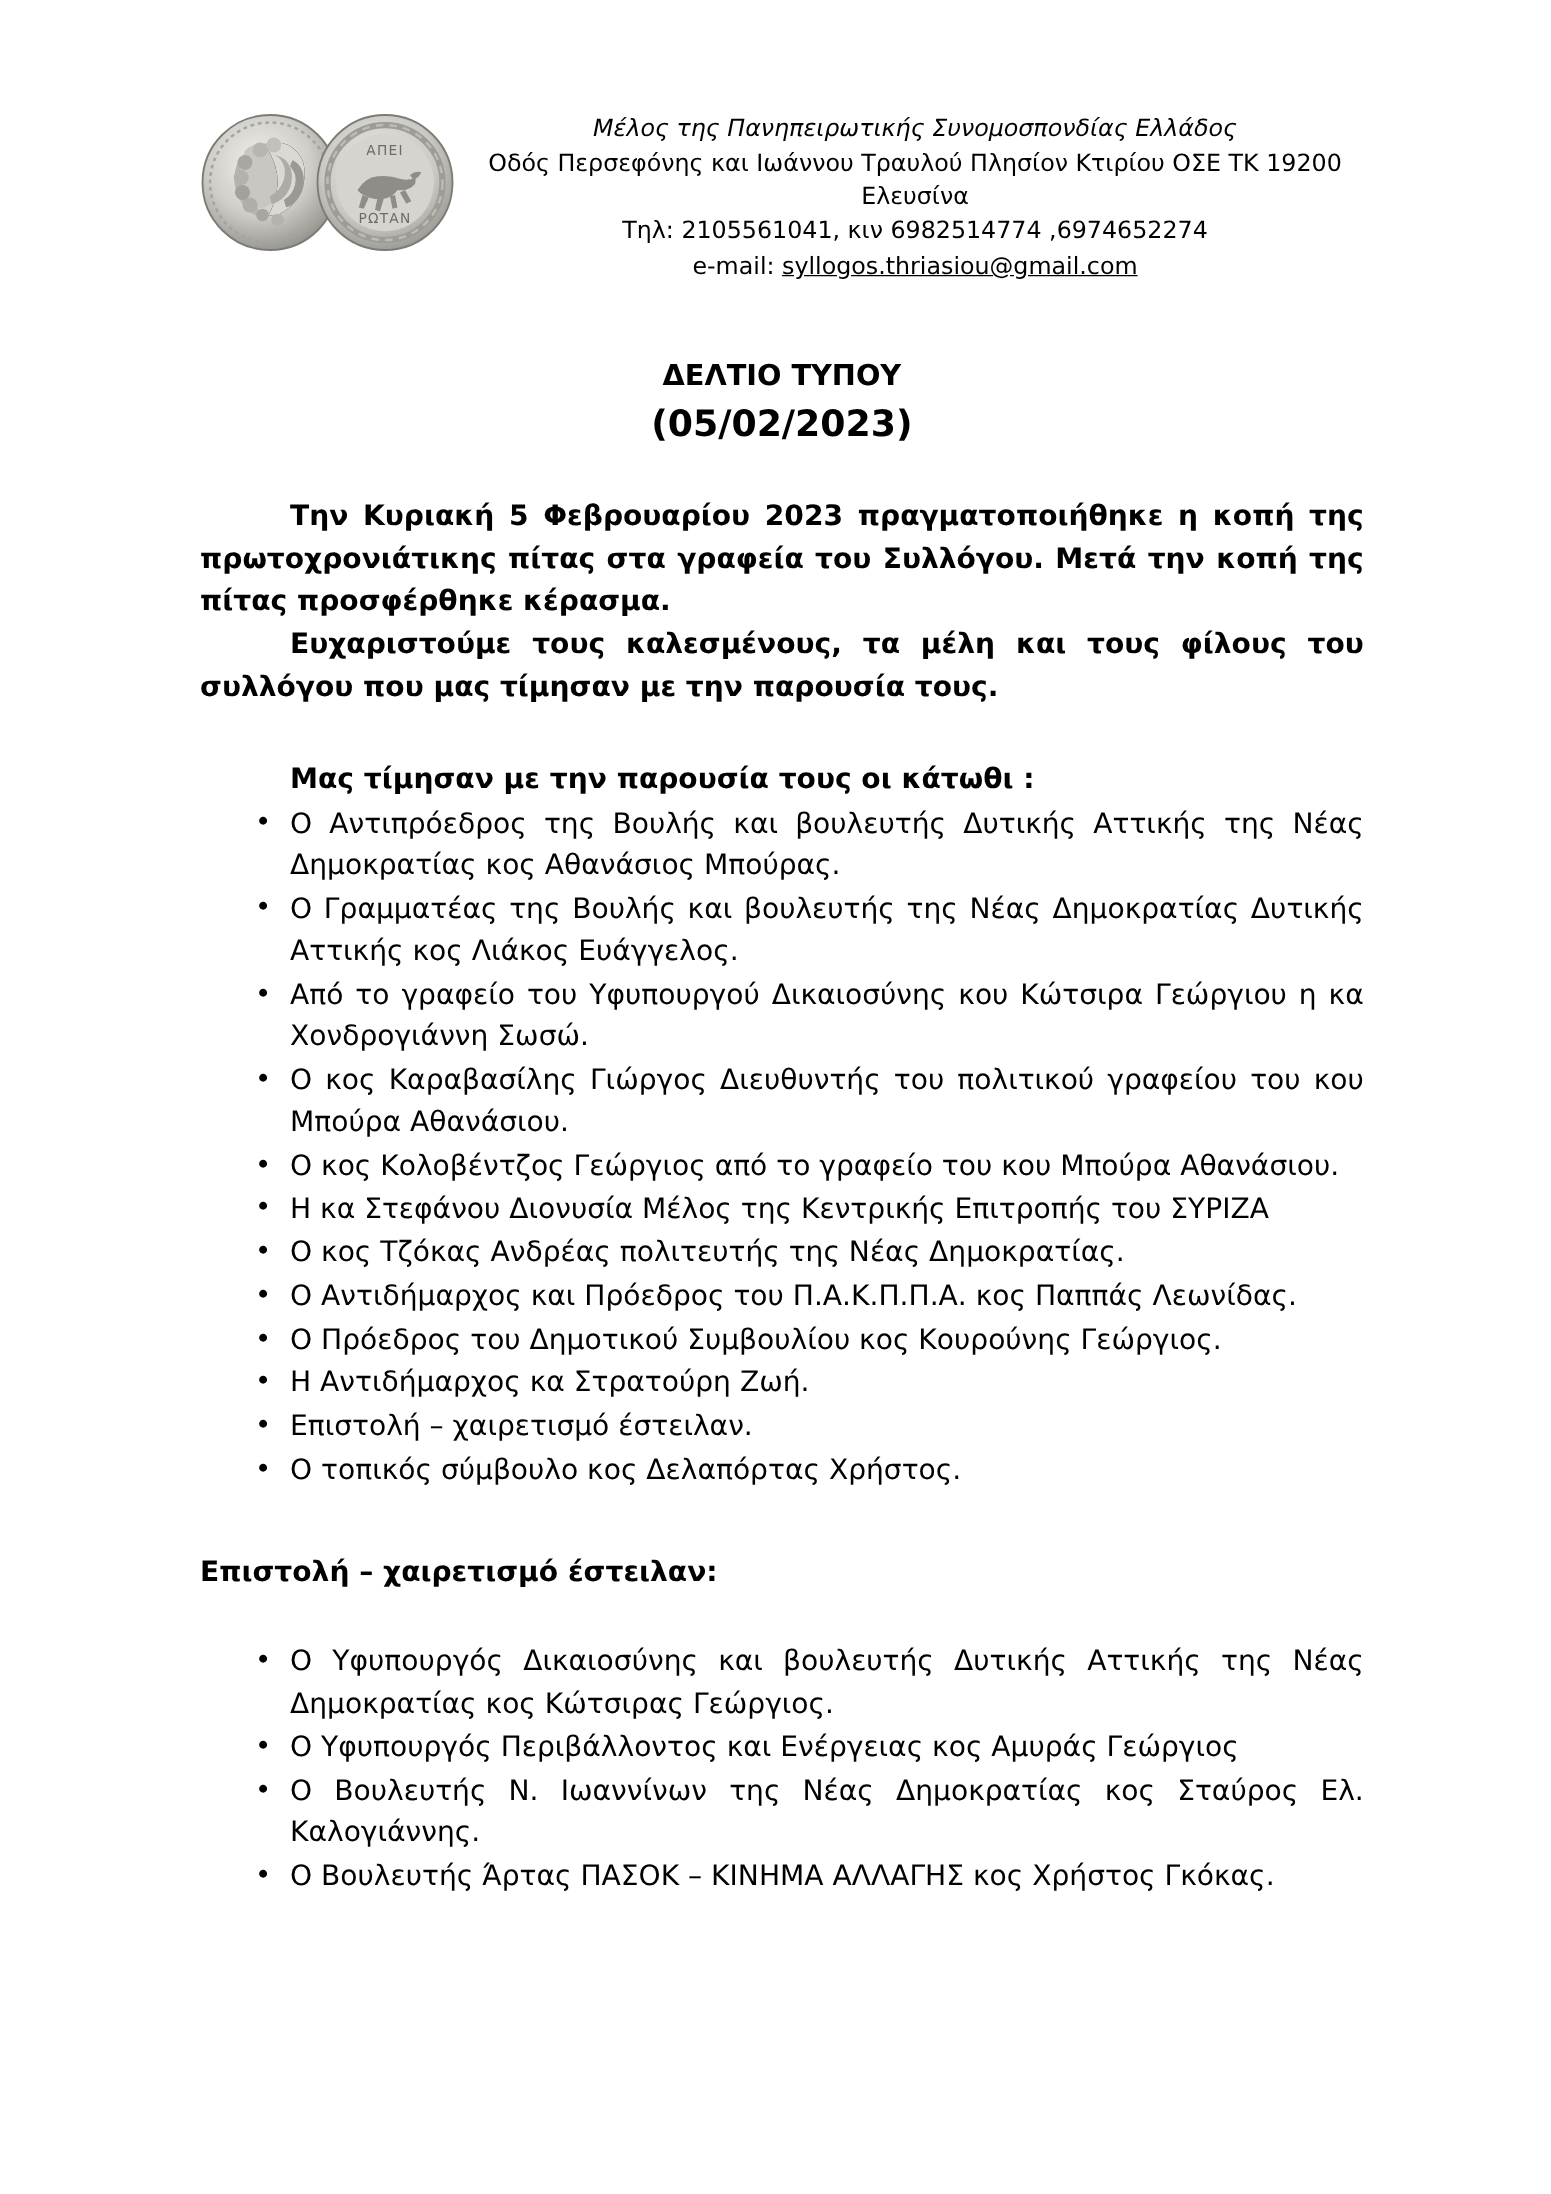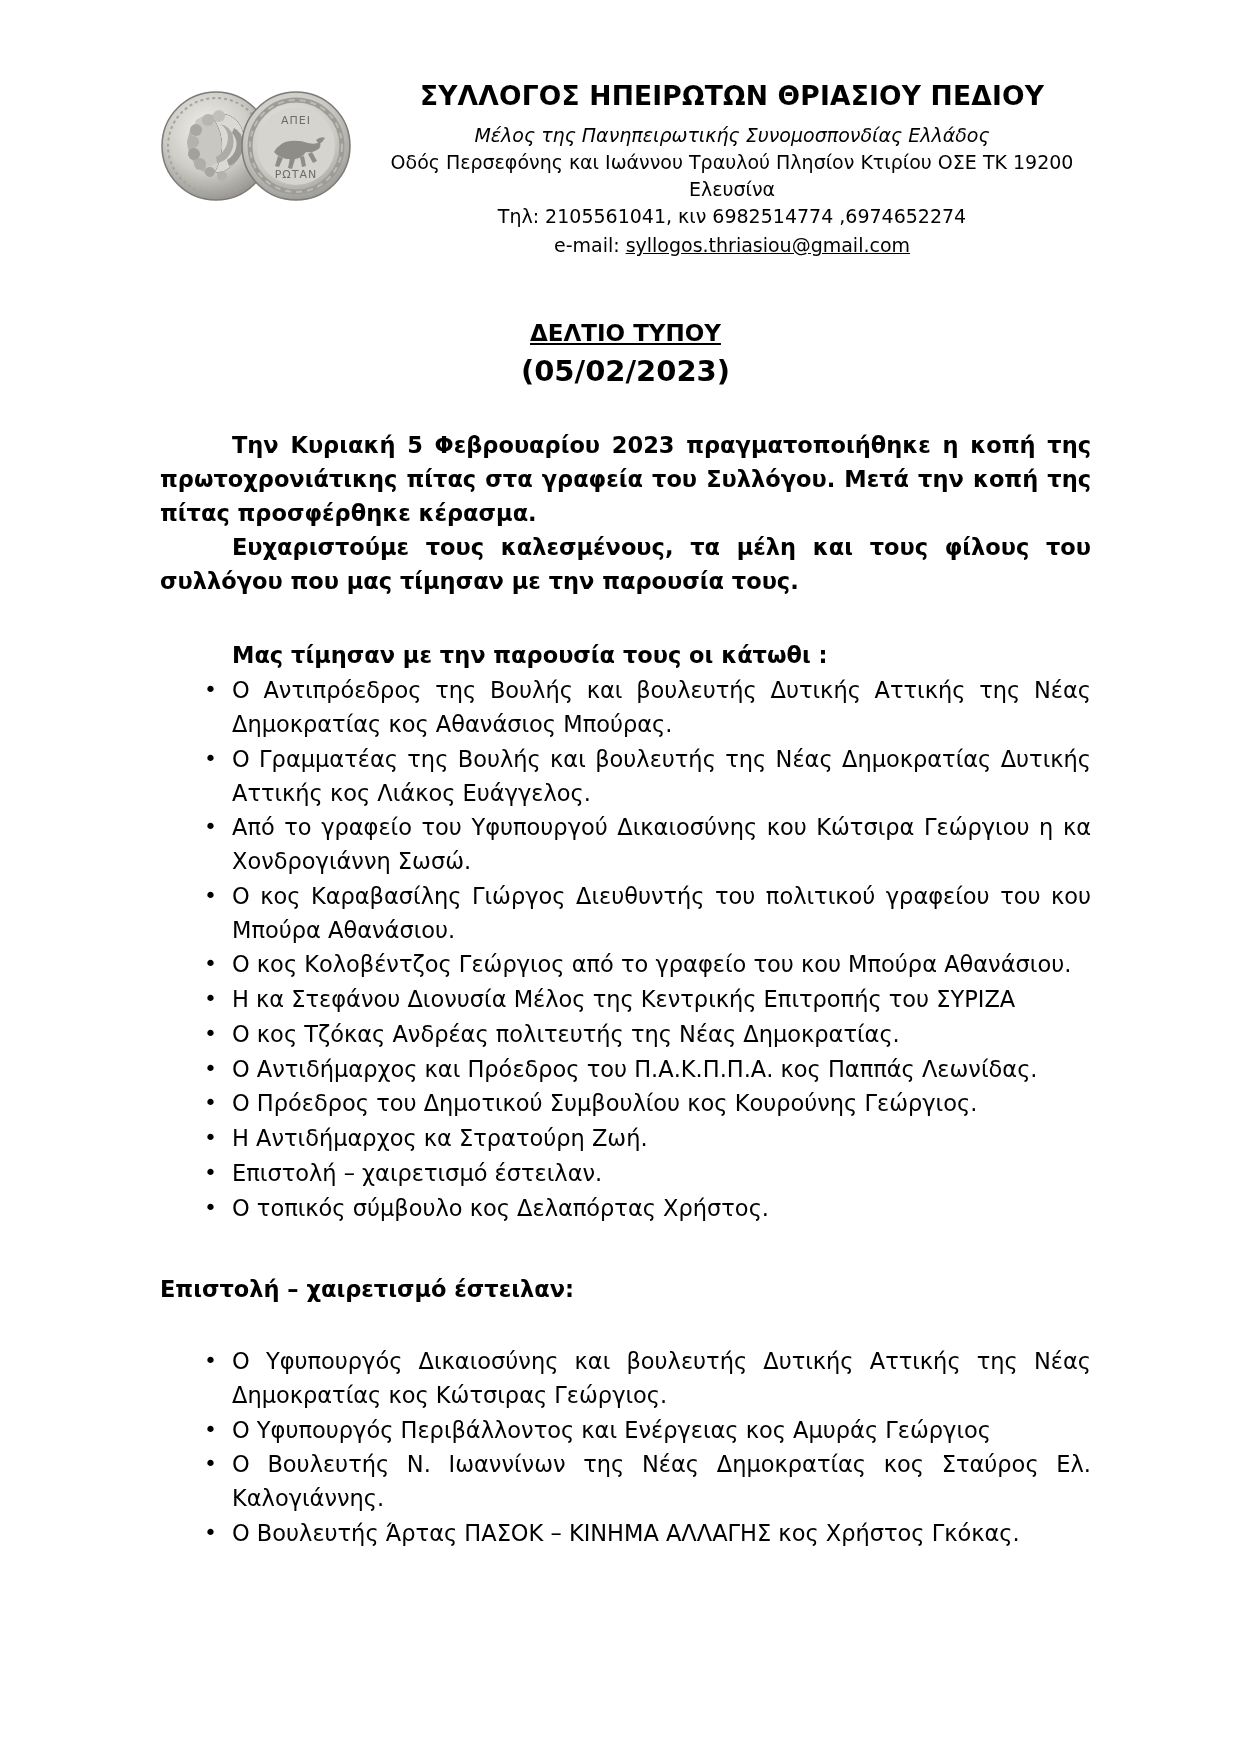--- a/index.html
+++ b/index.html
@@ -40,21 +40,21 @@
   }
   .coin {
     position: absolute;
     top: 0;
     width: 112px;
     height: 112px;
     border-radius: 50%;
     overflow: hidden;
   }
   .coin.left  { left: 0;   }
-  .coin.right { left: 80px; text-decoration: underline; }
+  .coin.right { left: 92px; text-decoration: underline; }
   .coin svg { display: block; width: 112px; height: 112px; }
 
   .org-block {
     flex: 1 1 auto;
     text-align: center;
     padding-right: 10px;
   }
   .org-title {
     font-weight: bold;
     font-size: 26.5px;
@@ -83,21 +83,20 @@
   }
 
   
   .doc-title-wrap {
     text-align: center;
     margin-top: 56px;
   }
   .doc-title {
     font-weight: bold;
     font-size: 23px;
-    text-decoration: underline;
     display: inline-block;
     line-height: 1.5;
   }
   .doc-date {
     font-weight: bold;
     font-size: 29px;
     display: inline-block;
     line-height: 1.5;
     text-align: right;
   }
@@ -210,21 +209,20 @@
           <path d="M68 64 l5 9 l4 -2 l-5 -9z" fill="#8f8d88"></path>
           <path d="M76 50 q5 -4 9 -2 q-2 4 -6 6z" fill="#8f8d88"></path>
 
           <text x="56" y="34" font-family="'DejaVu Sans',sans-serif" font-size="11" fill="#6e6c67" text-anchor="middle" letter-spacing="1">ΑΠΕΙ</text>
           <text x="56" y="88" font-family="'DejaVu Sans',sans-serif" font-size="11" fill="#6e6c67" text-anchor="middle" letter-spacing="1">ΡΩΤΑΝ</text>
         </svg>
       </div>
     </div>
 
     <div class="org-block">
-      <div class="org-title">ΣΥΛΛΟΓΟΣ ΗΠΕΙΡΩΤΩΝ ΘΡΙΑΣΙΟΥ ΠΕΔΙΟΥ</div>
       <div class="org-sub">Μέλος της Πανηπειρωτικής Συνομοσπονδίας Ελλάδος</div>
       <div class="org-line">Οδός Περσεφόνης και Ιωάννου Τραυλού Πλησίον Κτιρίου ΟΣΕ ΤΚ 19200</div>
       <div class="org-line">Ελευσίνα</div>
       <div class="org-line">Τηλ: 2105561041, κιν 6982514774 ,6974652274</div>
       <div class="org-email-line">
         <span>e-mail:</span>
         <a class="email-link" href="#">syllogos.thriasiou@gmail.com</a>
       </div>
     </div>
   </div>

